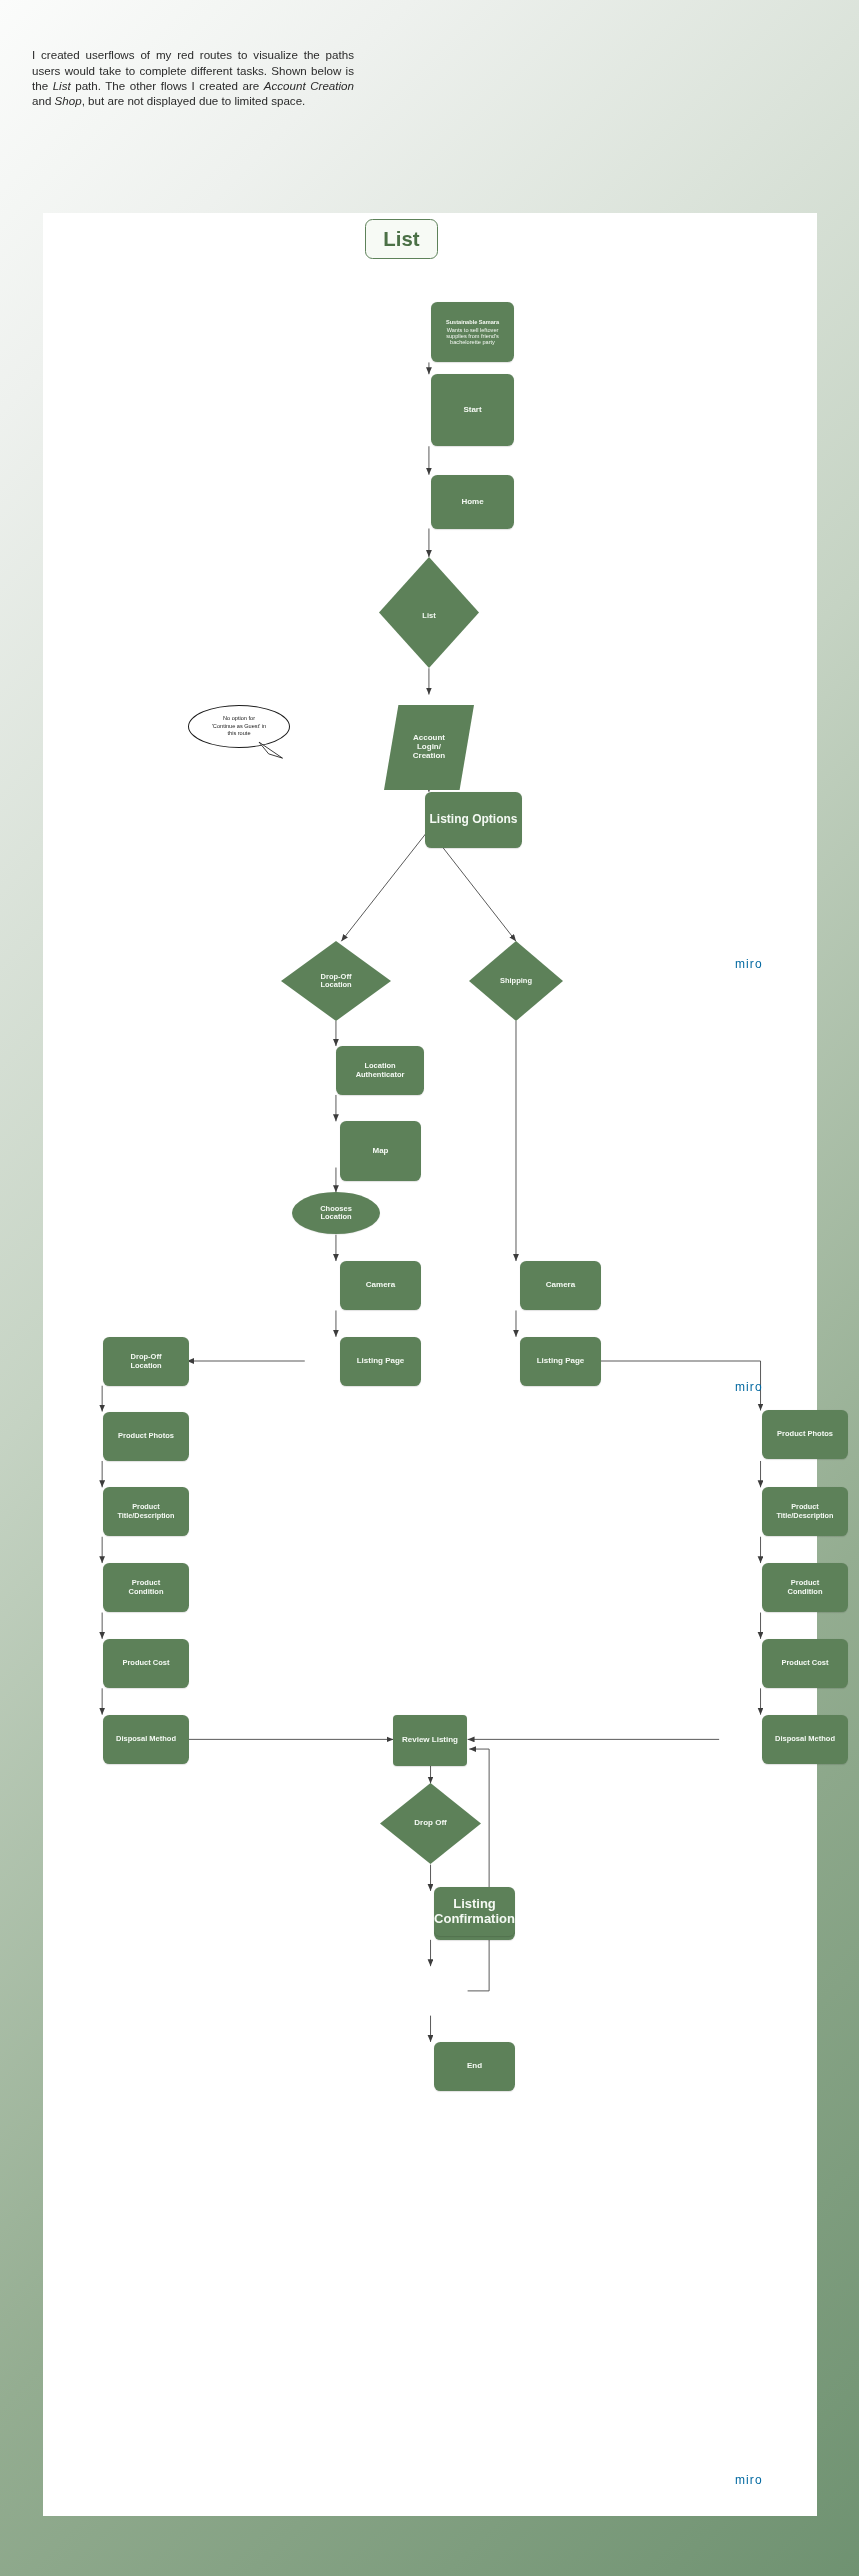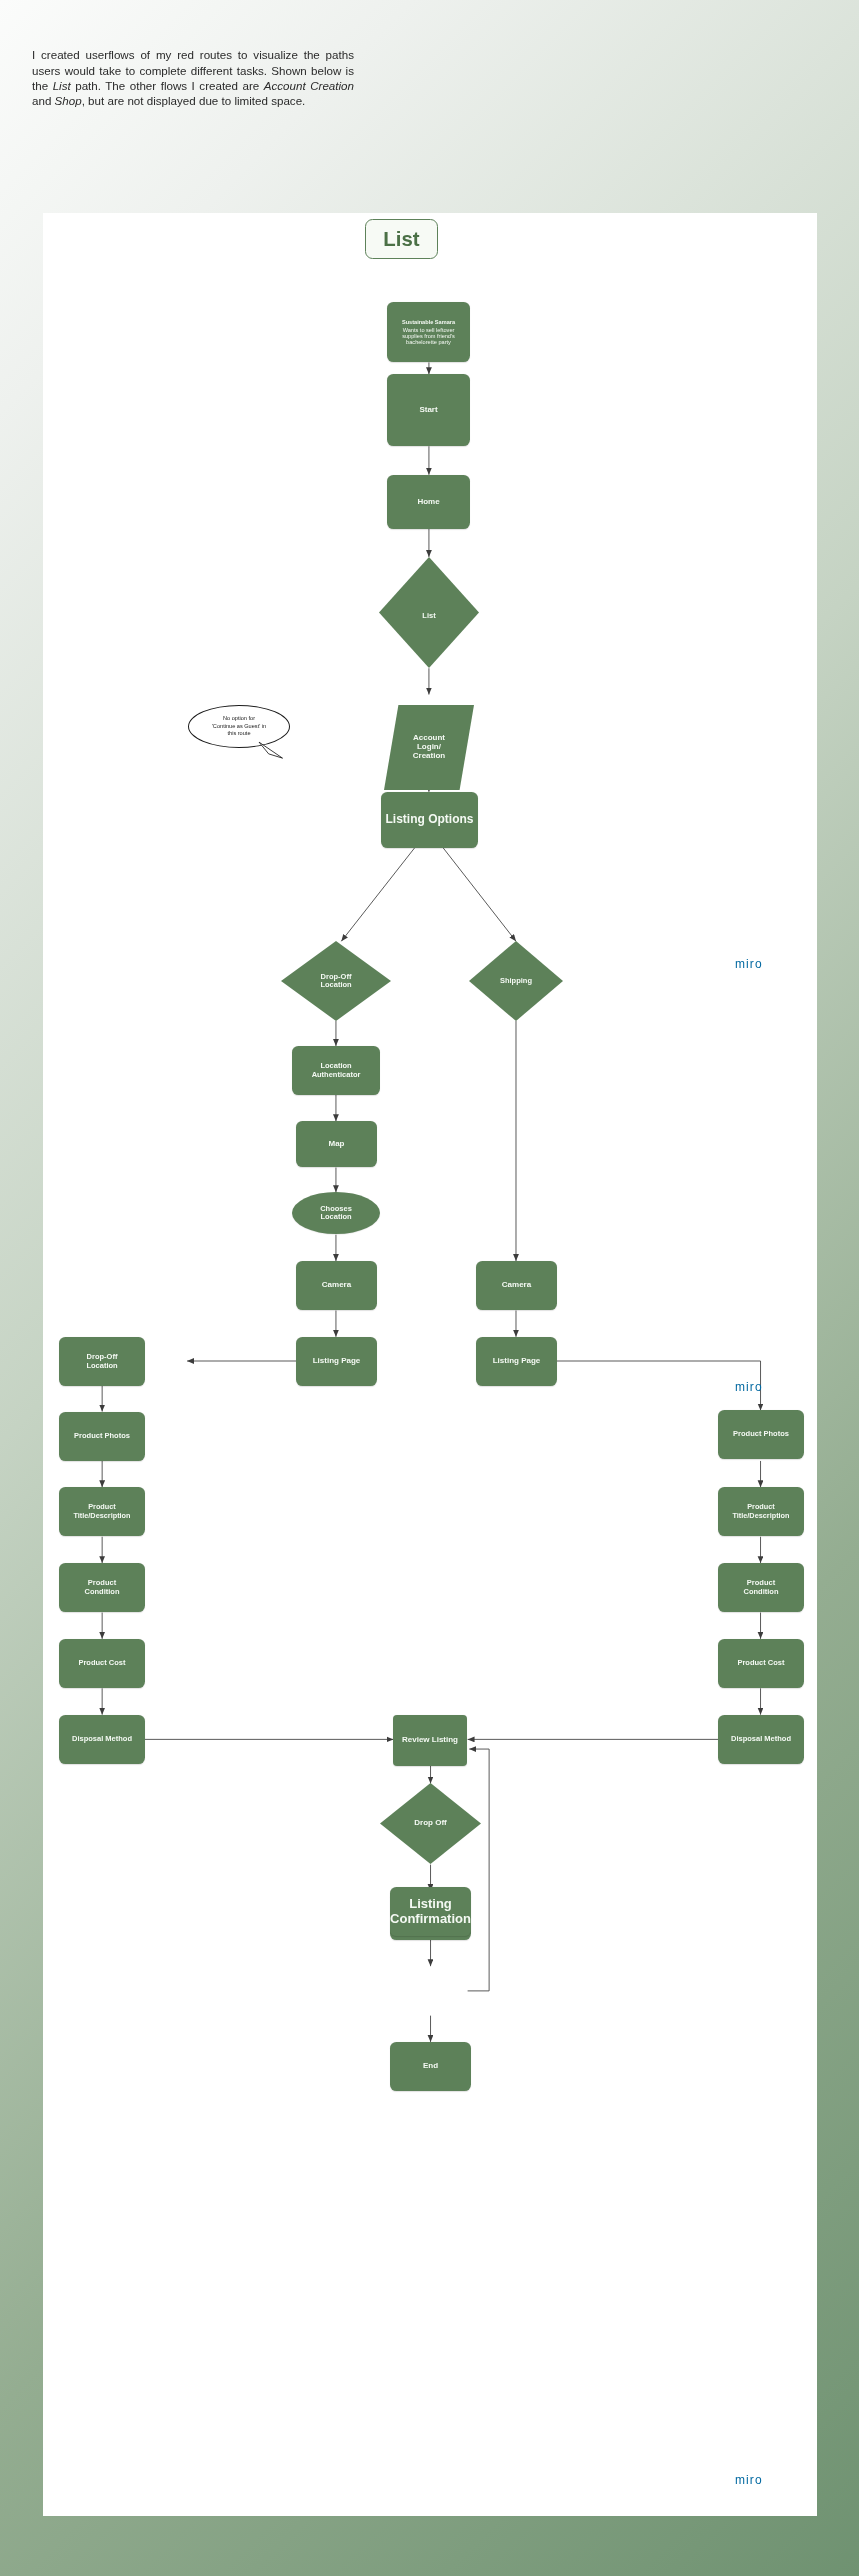--- a/index.html
+++ b/index.html
@@ -42,21 +42,21 @@
     position:absolute;
     background:#5d8159;
     color:#f4f9f3;
     font-weight:700;
     display:flex; align-items:center; justify-content:center;
     text-align:center;
     line-height:1.12;
     white-space:pre-line;
     box-shadow: 0 0.5px 1.1px rgba(0,0,0,.12);
   }
-  .rect   { border-radius:6.4px; }
+  .rect   { border-radius:6.4px;margin-left:44px; }
   .sharp  { border-radius:4px; }
   .ellipse{ border-radius:50%; }
 
   .title-card {
     position:absolute;
     background:#f7faf5;
     border:0.9px solid #5d8159;
     border-radius:7.5px;
     display:flex; align-items:center; justify-content:center;
     color:#4b7046; font-weight:700;
@@ -225,21 +225,21 @@
   </div>
 
   <div class="diamond" style="left:426px; top:728px; width:94px; height:80px;">
     <div class="dshape"></div>
     <div class="dlabel" style="font-size:7.5px;">Shipping</div>
   </div>
 
   <div class="node rect" style="left:249px; top:833px; width:88px; height:49px; font-size:7.5px;">Location
 Authenticator</div>
 
-  <div class="node rect" style="left:253px; top:908px; width:81px; height:46px; font-size:8px;text-align:right;">Map</div>
+  <div class="node rect" style="left:253px; top:908px; width:81px; height:60px; font-size:8px;text-align:right;">Map</div>
 
   <div class="node ellipse" style="left:249px; top:979px; width:88px; height:42px; font-size:7.5px;">Chooses
 Location</div>
 
   <div class="node rect" style="left:253px; top:1048px; width:81px; height:49px; font-size:8px;">Camera</div>
 
   <div class="node rect" style="left:433px; top:1048px; width:81px; height:49px; font-size:8px;">Camera</div>
 
   <div class="node rect" style="left:253px; top:1124px; width:81px; height:49px; font-size:8px;">Listing Page</div>
 

